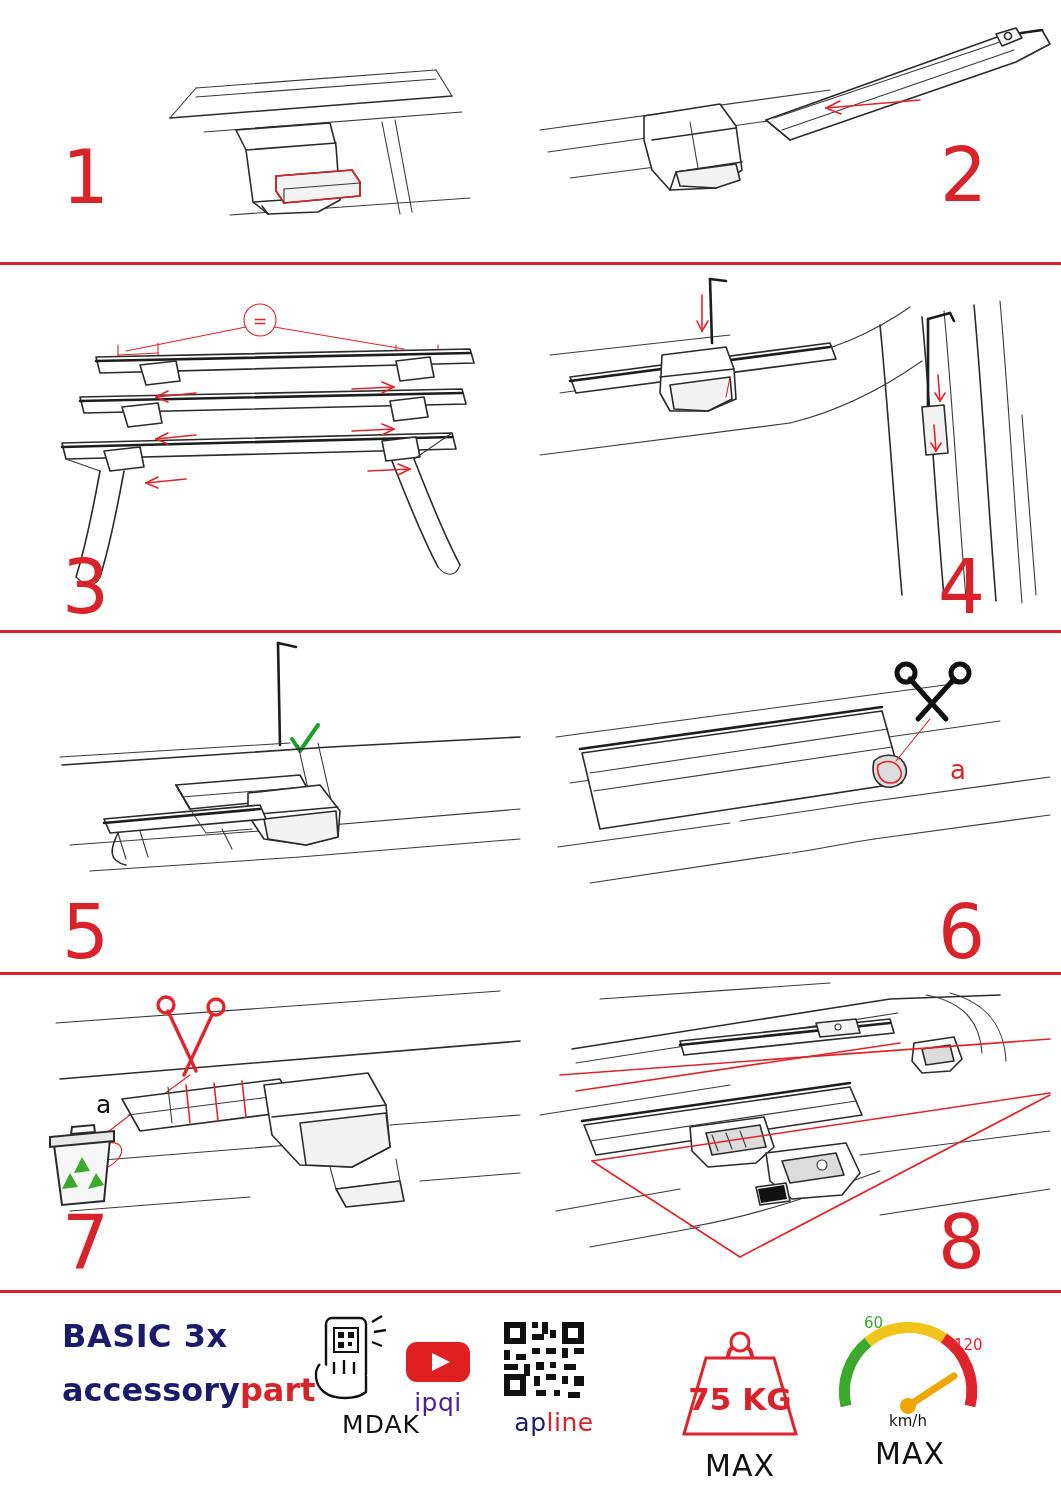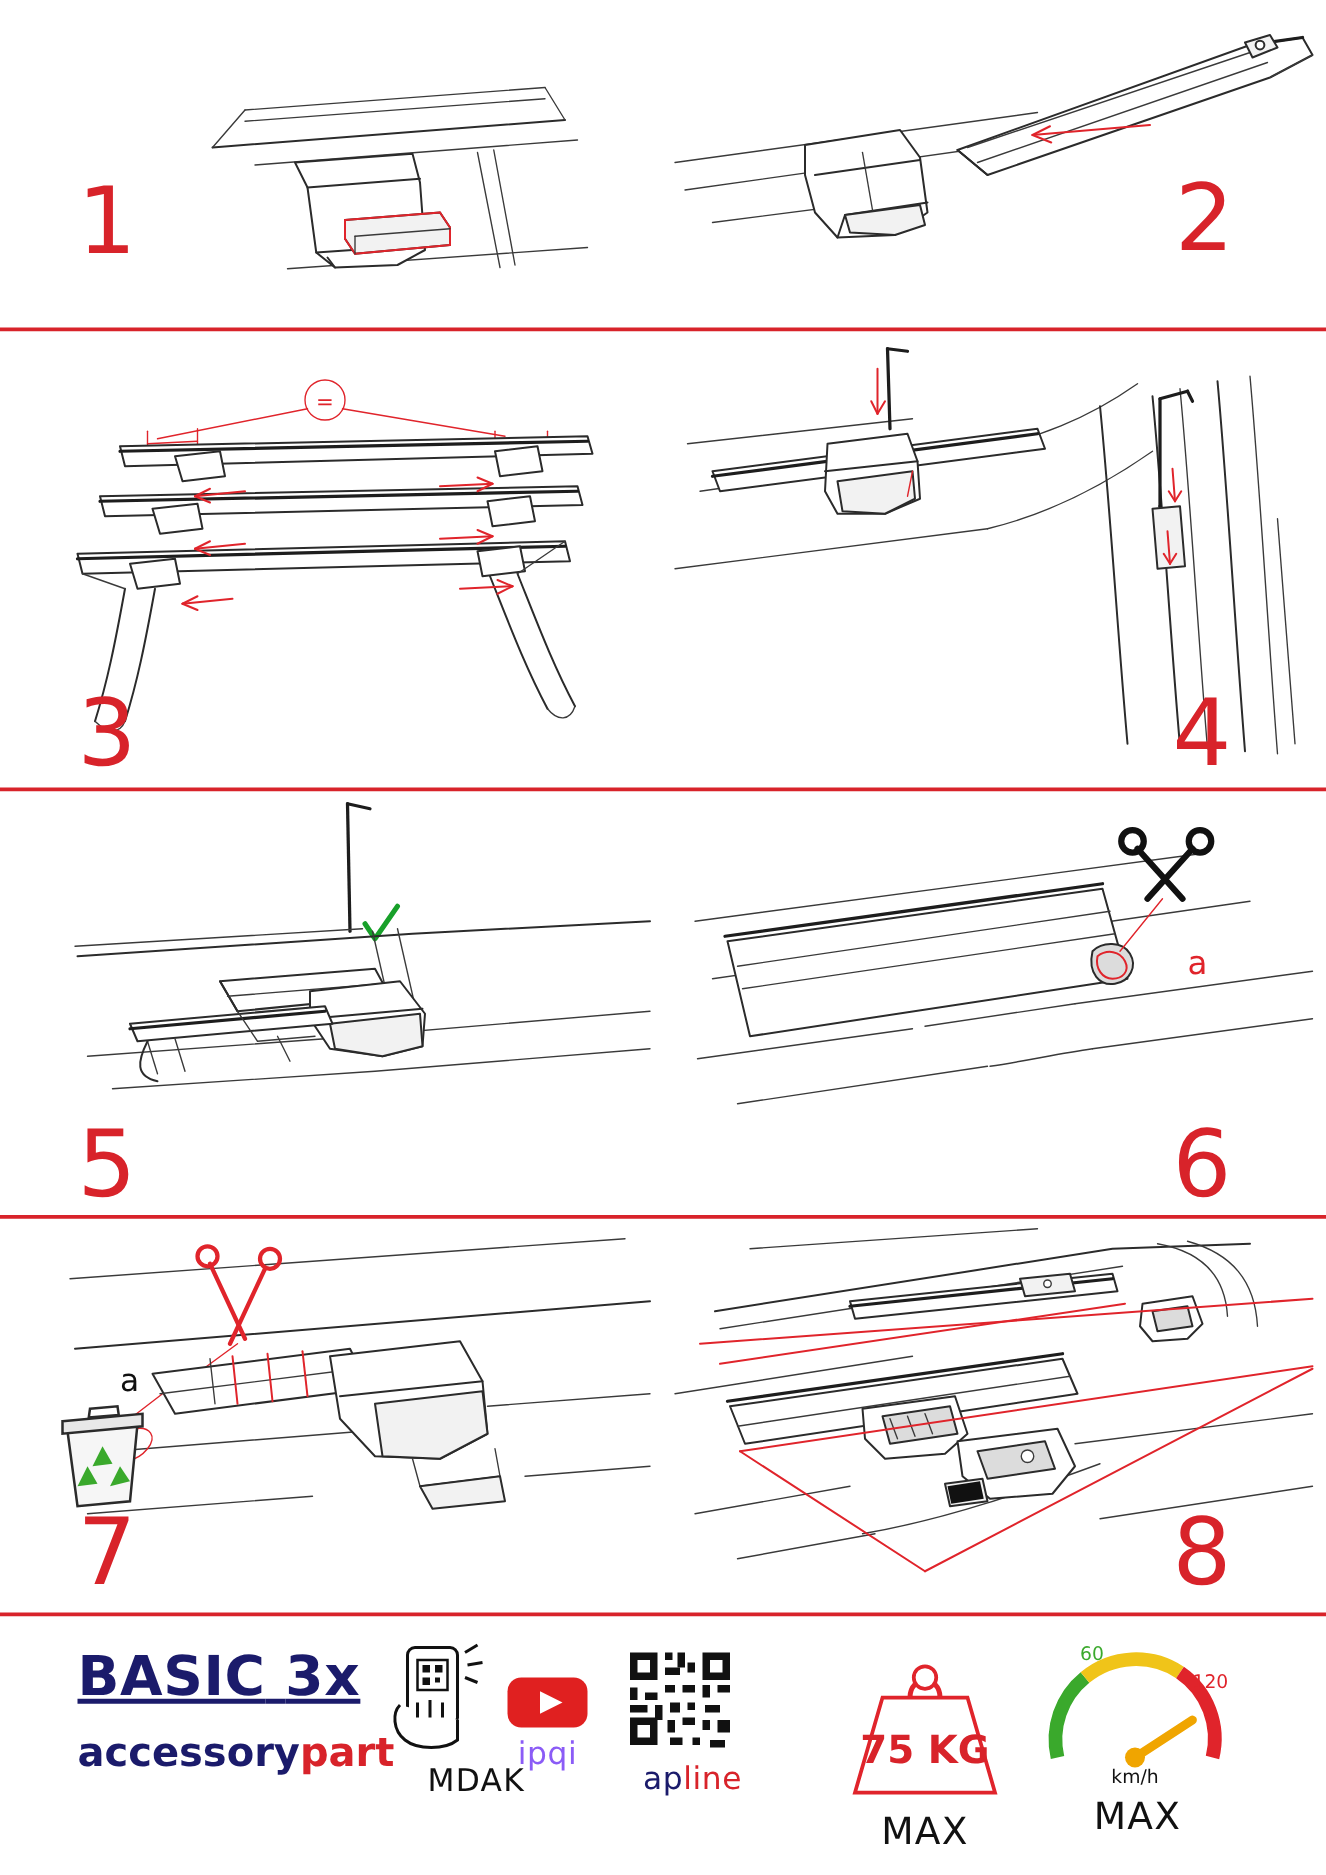--- a/index.html
+++ b/index.html
@@ -67,25 +67,24 @@
   }
   .brand-block {
     position: absolute;
     left: 62px;
     top: 28px;
     width: 230px;
   }
   .brand-title {
     font-family: "DejaVu Sans", sans-serif;
     font-weight: bold;
-    font-size: 44px;
+    font-size: 32px;
     letter-spacing: 0.5px;
     color: #1b1b6b;
     line-height: 1;
-    text-decoration: underline;
   }
   .brand-title .x { color: #1b1b6b; }
   .brand-sub {
     margin-top: 22px;
     font-family: "DejaVu Sans", sans-serif;
     font-weight: bold;
     font-size: 32px;
     line-height: 1;
   }
   .brand-sub .a { color: #1b1b6b; }
@@ -96,21 +95,21 @@
     text-align: center;
   }
   .logo-label {
     font-family: "DejaVu Sans", sans-serif;
     font-size: 25px;
     line-height: 1;
     margin-top: 6px;
   }
   .mdak { color: #111; font-weight: 500; letter-spacing: 1px; }
   .mdak .k { color: #111; }
-  .ipqi { color: #8b5cf6; letter-spacing: 0.5px; }
+  .ipqi { color: #4c1d95; letter-spacing: 0.5px; }
   .apline { color: #1b1b6b; letter-spacing: 0.5px; }
   .apline .l { color: #d8232a; }
 
   .max-label {
     font-family: "DejaVu Sans", sans-serif;
     font-size: 30px;
     color: #111;
     text-align: center;
     margin-top: 4px;
     letter-spacing: 1px;

